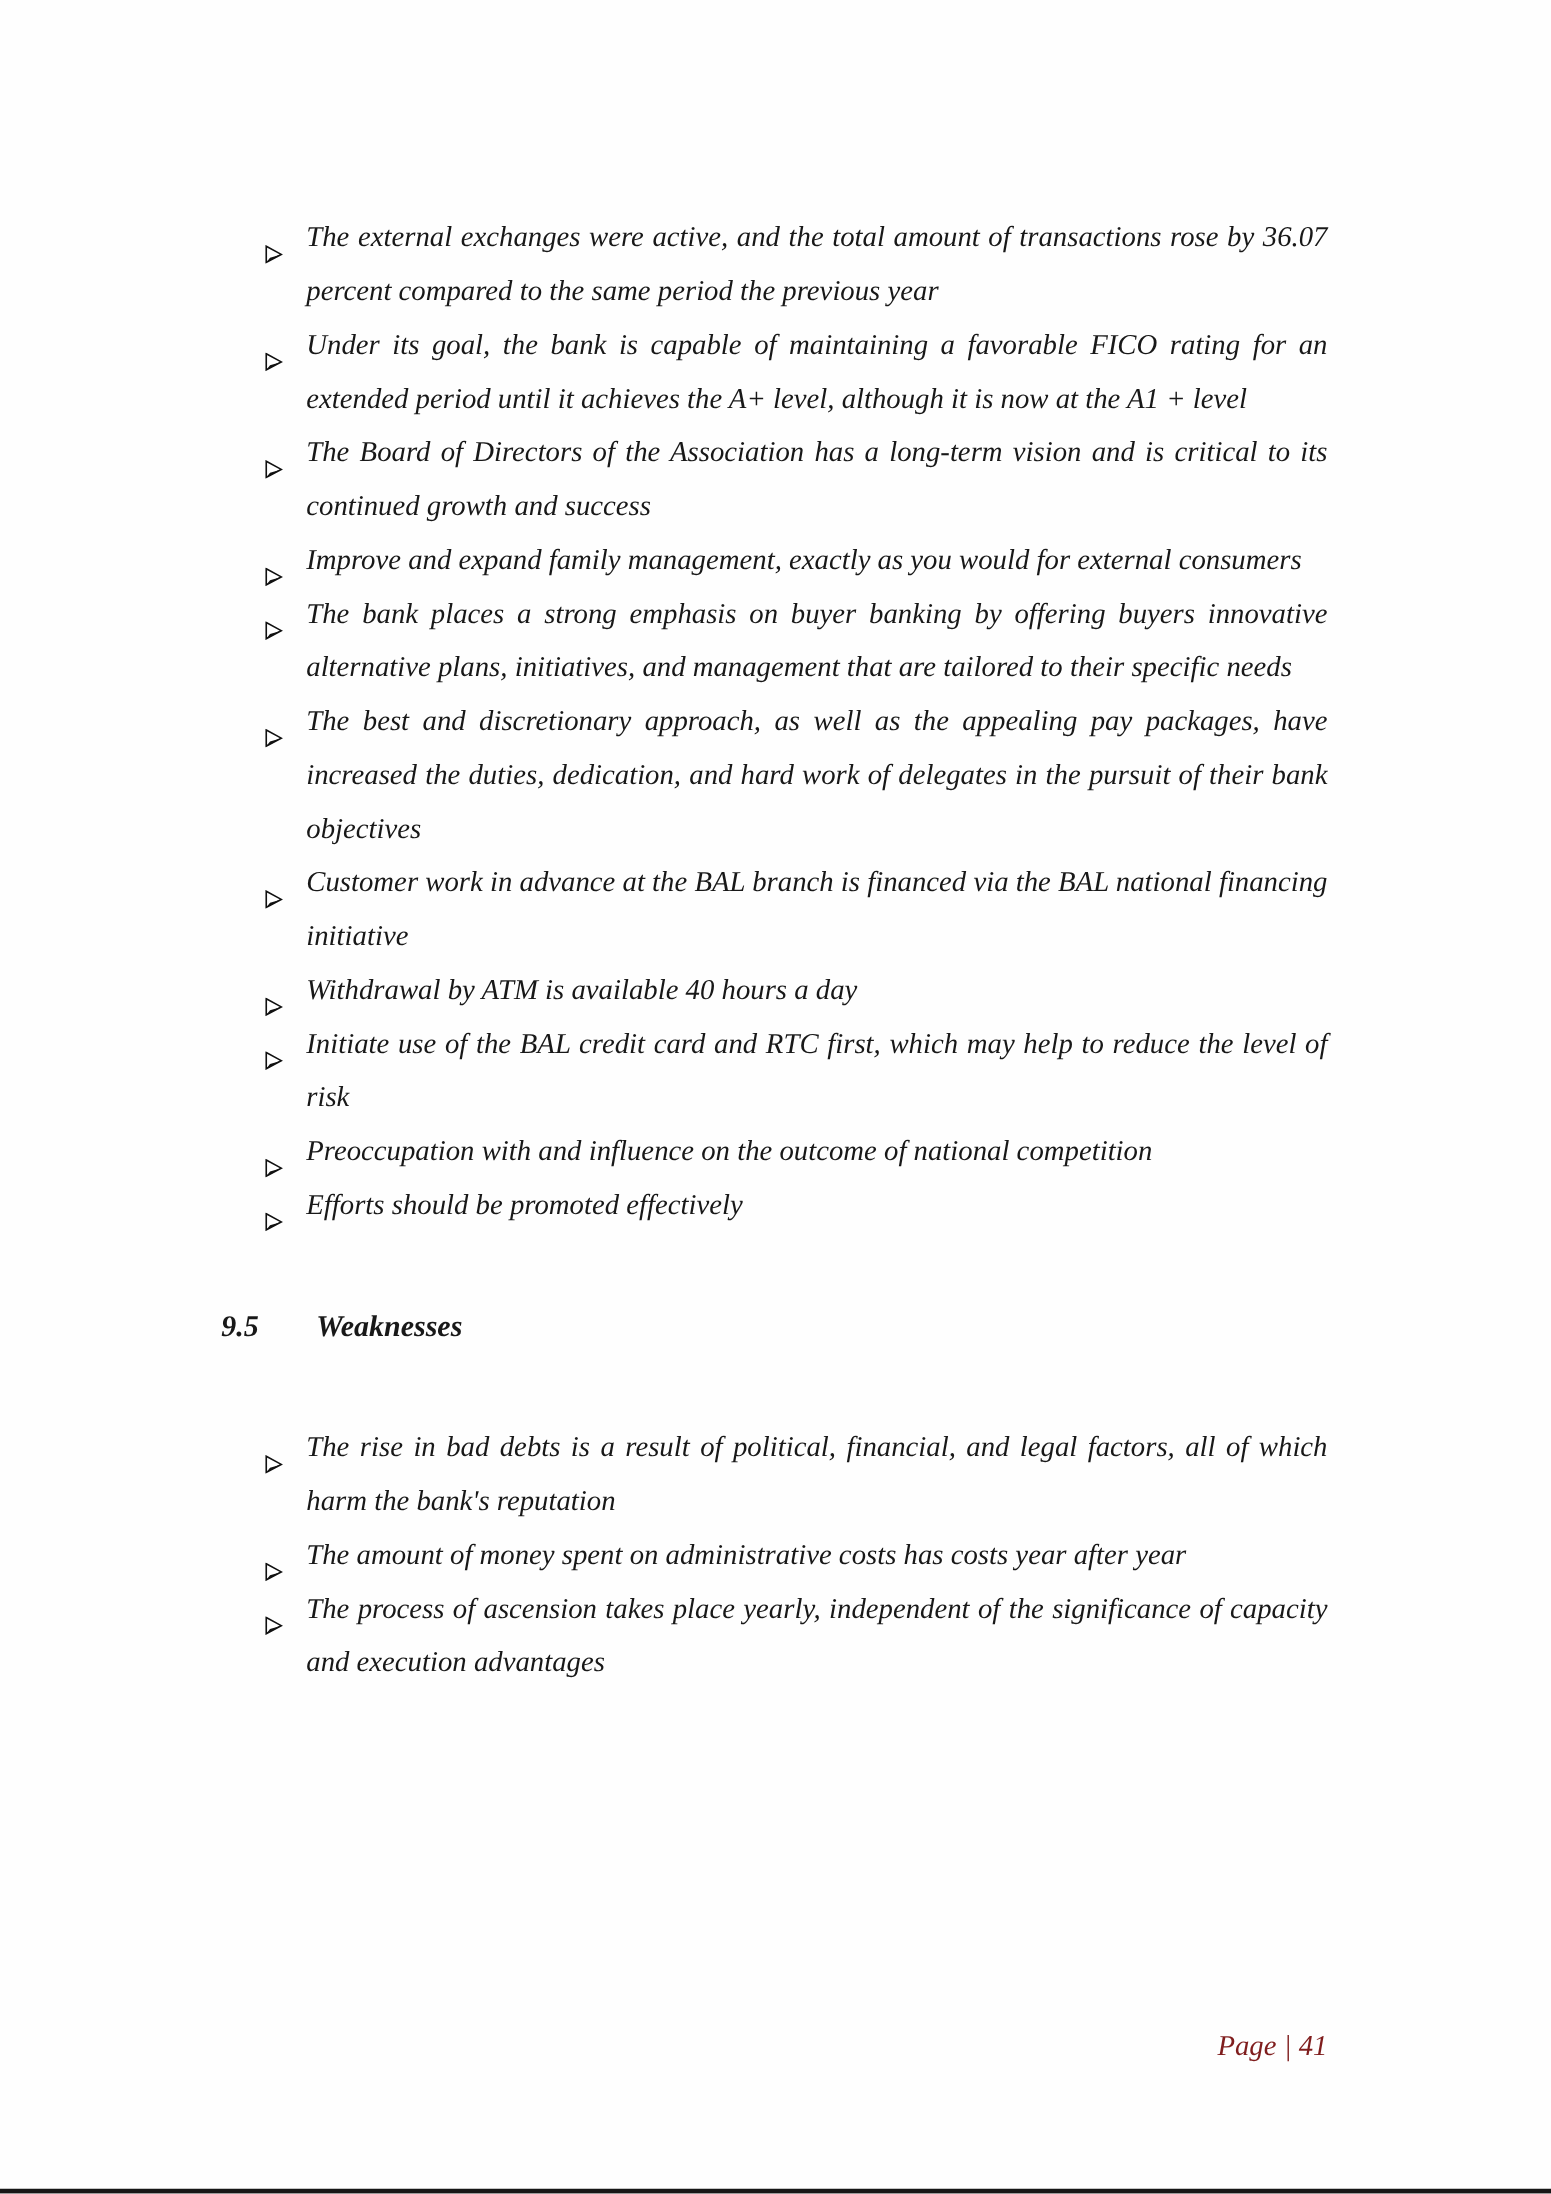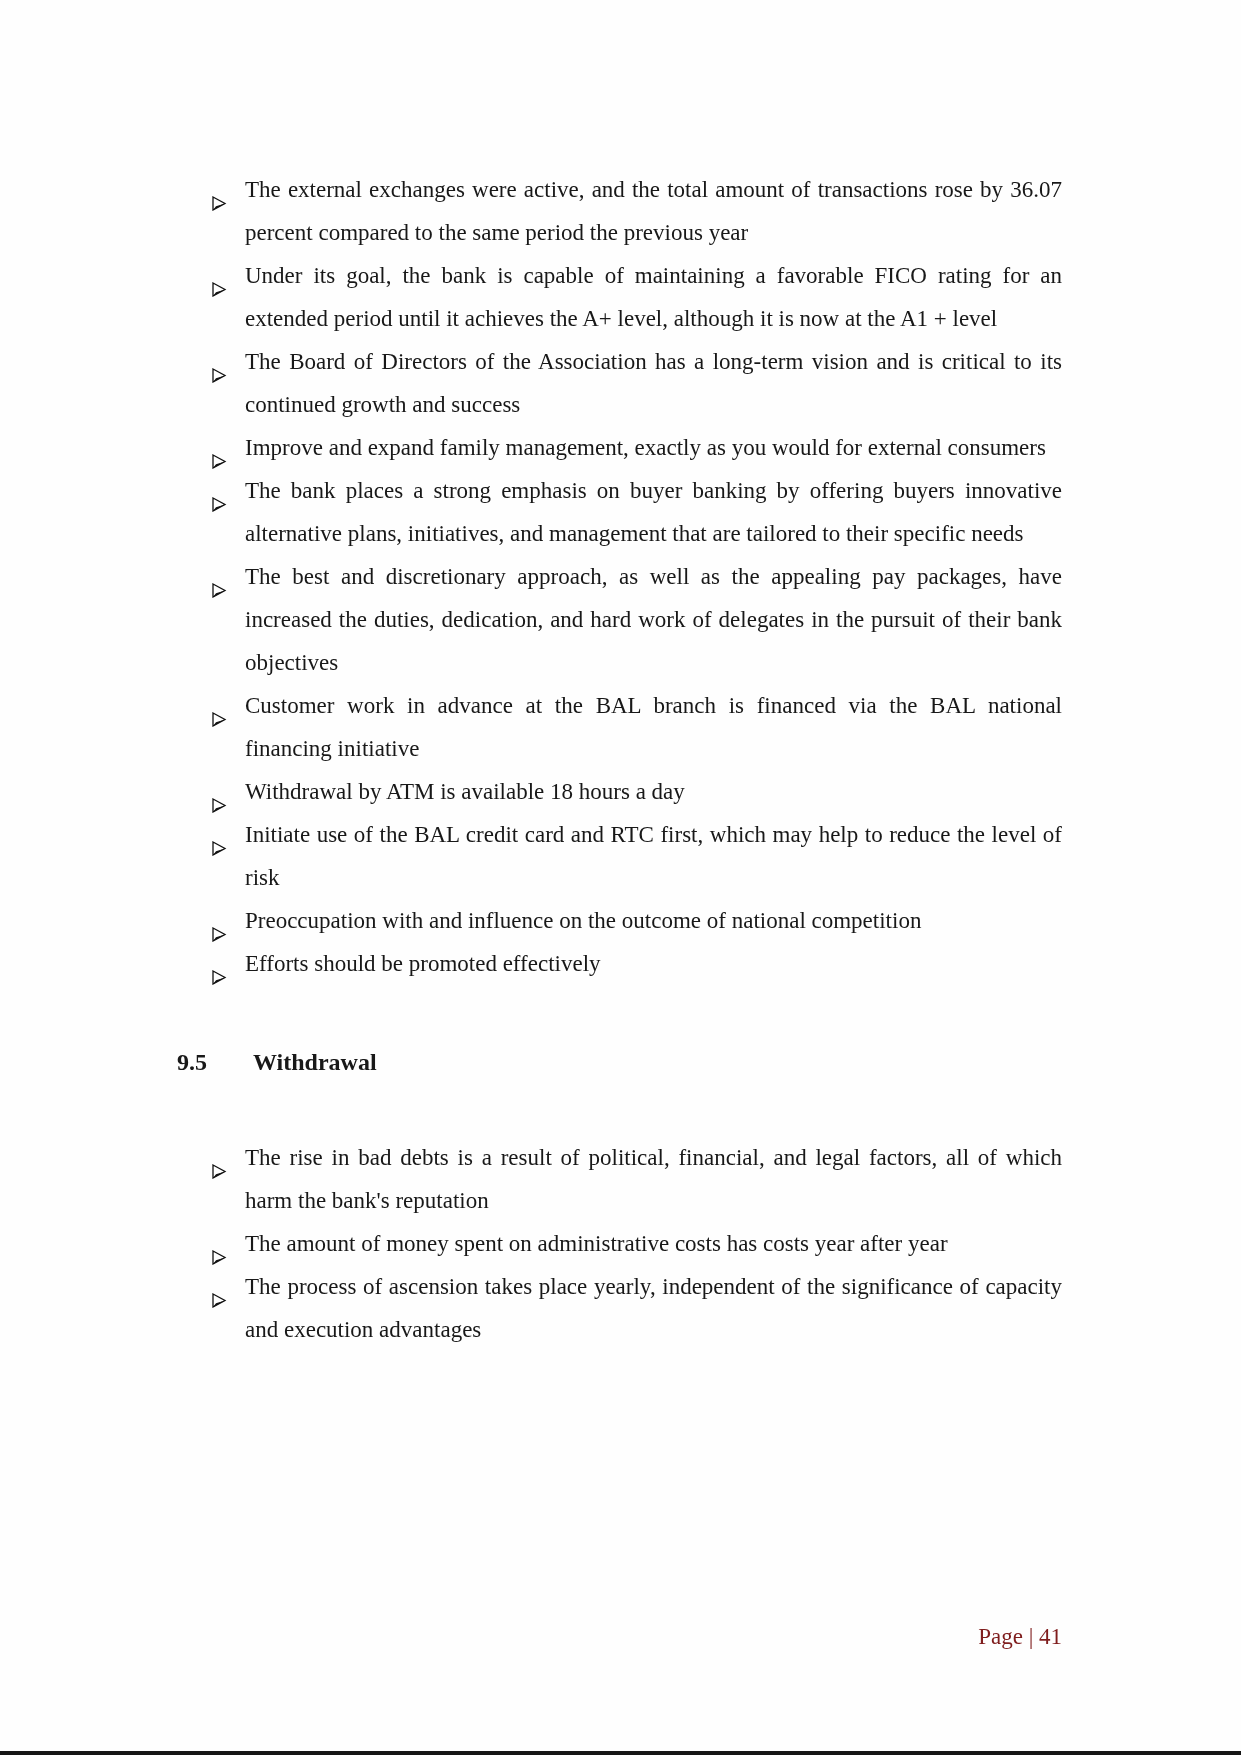--- a/index.html
+++ b/index.html
@@ -4,20 +4,21 @@
 <style>
   html, body { margin: 0; padding: 0; background: #ffffff; }
   .page {
     position: relative;
     width: 1241px;
     height: 1755px;
     background: #fefefe;
     color: #181818;
     font-family: "Liberation Serif", "DejaVu Serif", serif;
     overflow: hidden;
+    font-style: italic;
   }
   .content {
     position: absolute;
     left: 177px;
     top: 168px;
     width: 885px;
   }
   ul.bullet-list {
     list-style: none;
     margin: 0;
@@ -150,21 +151,21 @@
           <span>Customer work in advance at the BAL branch is financed via the BAL national financing initiative</span>
         </li>
 
         <li>
           <span class="bullet-marker">
             <svg width="15" height="15" viewBox="0 0 15 15" aria-hidden="true">
               <polygon points="1,1 13,7.5 1,14" fill="#ffffff" stroke="#111111" stroke-width="1.3" stroke-linejoin="miter"></polygon>
               <polygon points="1,14 13,7.5 4,10.2" fill="#111111"></polygon>
             </svg>
           </span>
-          <span>Withdrawal by ATM is available 18 hours a day</span>
+          <span>Withdrawal by ATM is available 40 hours a day</span>
         </li>
 
         <li>
           <span class="bullet-marker">
             <svg width="15" height="15" viewBox="0 0 15 15" aria-hidden="true">
               <polygon points="1,1 13,7.5 1,14" fill="#ffffff" stroke="#111111" stroke-width="1.3" stroke-linejoin="miter"></polygon>
               <polygon points="1,14 13,7.5 4,10.2" fill="#111111"></polygon>
             </svg>
           </span>
           <span>Initiate use of the BAL credit card and RTC first, which may help to reduce the level of risk</span>
@@ -186,21 +187,21 @@
               <polygon points="1,1 13,7.5 1,14" fill="#ffffff" stroke="#111111" stroke-width="1.3" stroke-linejoin="miter"></polygon>
               <polygon points="1,14 13,7.5 4,10.2" fill="#111111"></polygon>
             </svg>
           </span>
           <span>Efforts should be promoted effectively</span>
         </li>
 
       </ul>
 
     <div class="section-heading">
-      <span class="section-number">9.5</span><span>Withdrawal</span>
+      <span class="section-number">9.5</span><span>Weaknesses</span>
     </div>
 
     <ul class="bullet-list weaknesses-list">
 
         <li>
           <span class="bullet-marker">
             <svg width="15" height="15" viewBox="0 0 15 15" aria-hidden="true">
               <polygon points="1,1 13,7.5 1,14" fill="#ffffff" stroke="#111111" stroke-width="1.3" stroke-linejoin="miter"></polygon>
               <polygon points="1,14 13,7.5 4,10.2" fill="#111111"></polygon>
             </svg>

